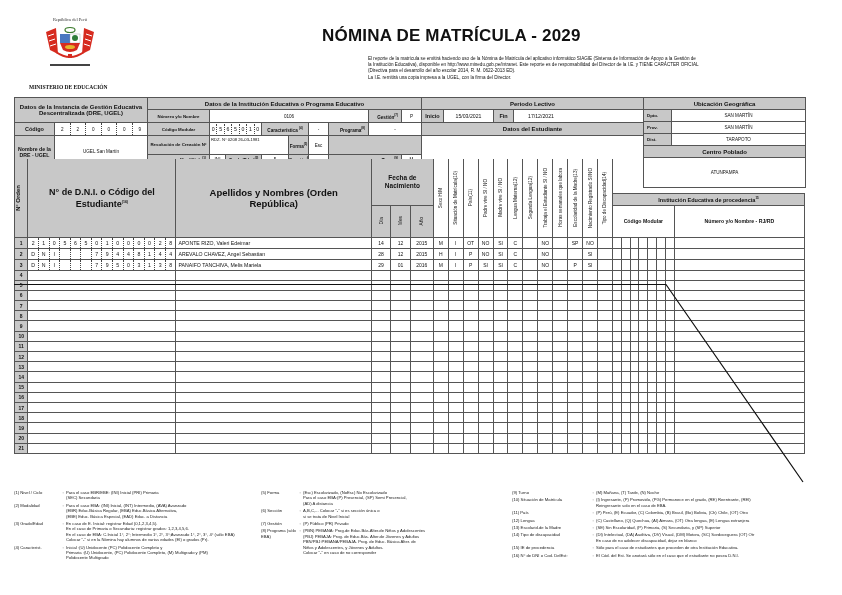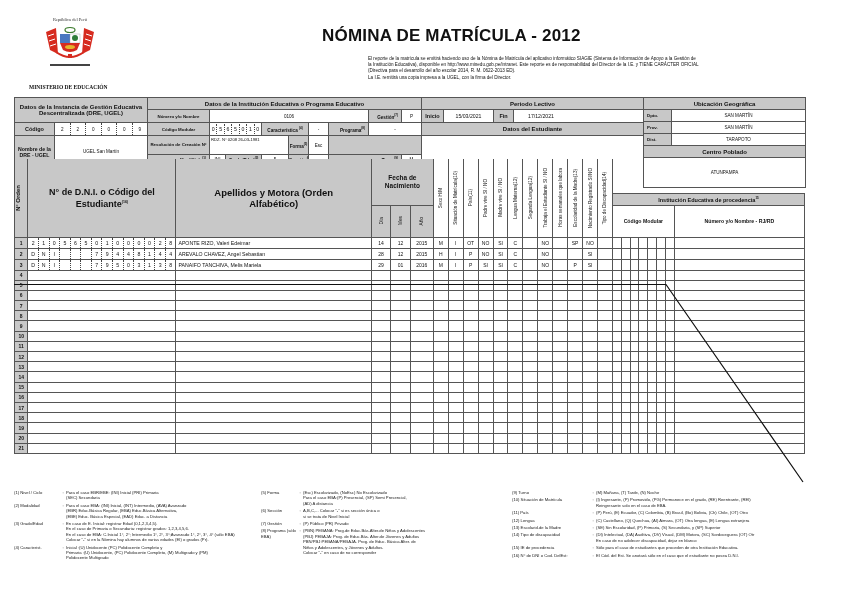--- a/index.html
+++ b/index.html
@@ -44,21 +44,21 @@
     <circle cx="33" cy="26" r="3" fill="#2f7d3a"></circle>
     <path d="M18 31 L38 31 L35 38 Q28 42 21 38 Z" fill="#d62b1f"></path>
     <ellipse cx="28" cy="35" rx="5" ry="2" fill="#e6b42a"></ellipse>
     <path d="M14 40 Q28 50 42 40" fill="none" stroke="#d62b1f" stroke-width="2"></path>
     <rect x="26" y="42" width="4" height="4" fill="#d62b1f"></rect>
     <rect x="8" y="52" width="40" height="2" fill="#444"></rect>
   </svg>
 </div>
 <div class="abs ministerio">MINISTERIO DE EDUCACIÓN</div>
 
-<div class="abs title">NÓMINA DE MATRÍCULA - 2012</div>
+<div class="abs title">NÓMINA DE MATRÍCULA - 2029</div>
 <div class="abs intro">
   <div>El reporte de la matrícula se emitirá haciendo uso de la Nómina de Matrícula del aplicativo informático SIAGIE (Sistema de Información de Apoyo a la Gestión de</div>
   <div>la Institución Educativa), disponible en http://www.minedu.gob.pe/intranet. Este reporte es de responsabilidad del Director de la I.E. y TIENE CARÁCTER OFICIAL</div>
   <div>(Directiva para el desarrollo del año escolar 2014, R. M. 0622-2013 ED).</div>
   <div>La I.E. remitirá una copia impresa a la UGEL, con la firma del Director.</div>
 </div>
 
 <table class="abs" style="left:14px;top:97px;width:133px">
   <colgroup>
       <col style="width:40px">
@@ -215,21 +215,21 @@
     <col span="12" style="width:12.3px">
     <col span="7" style="width:7.3px">
     <col style="width:107px">
   </colgroup>
   <thead>
     <tr style="height:34px">
       <td class="g" rowspan="3" style="border-top:none">
           <div class="vtb">N° Orden</div>
         </td>
       <td class="g" rowspan="3" style="font-size:9px;white-space:normal;line-height:10px;padding:0 8px;border-top:none"><span>N° de D.N.I. o Código del Estudiante</span><sup style="font-size:3.5px">(16)</sup></td>
-      <td class="g" rowspan="3" style="font-size:9.5px;white-space:normal;line-height:11px;padding:0 24px;border-top:none">Apellidos y Motora (Orden Alfabético)</td>
+      <td class="g" rowspan="3" style="font-size:9.5px;white-space:normal;line-height:11px;padding:0 24px;border-top:none">Apellidos y Nombres (Orden República)</td>
       <td class="g" colspan="3" rowspan="2" style="font-size:6.5px;white-space:normal;line-height:7.5px;border-top:none">Fecha de Nacimiento</td>
       <td rowspan="3" style="border-top:none">
           <div class="vt">Sexo H/M</div>
         </td>
       <td rowspan="3" style="border-top:none">
           <div class="vt">Situación de Matrícula(10)</div>
         </td>
       <td rowspan="3" style="border-top:none">
           <div class="vt">País(11)</div>
         </td>

